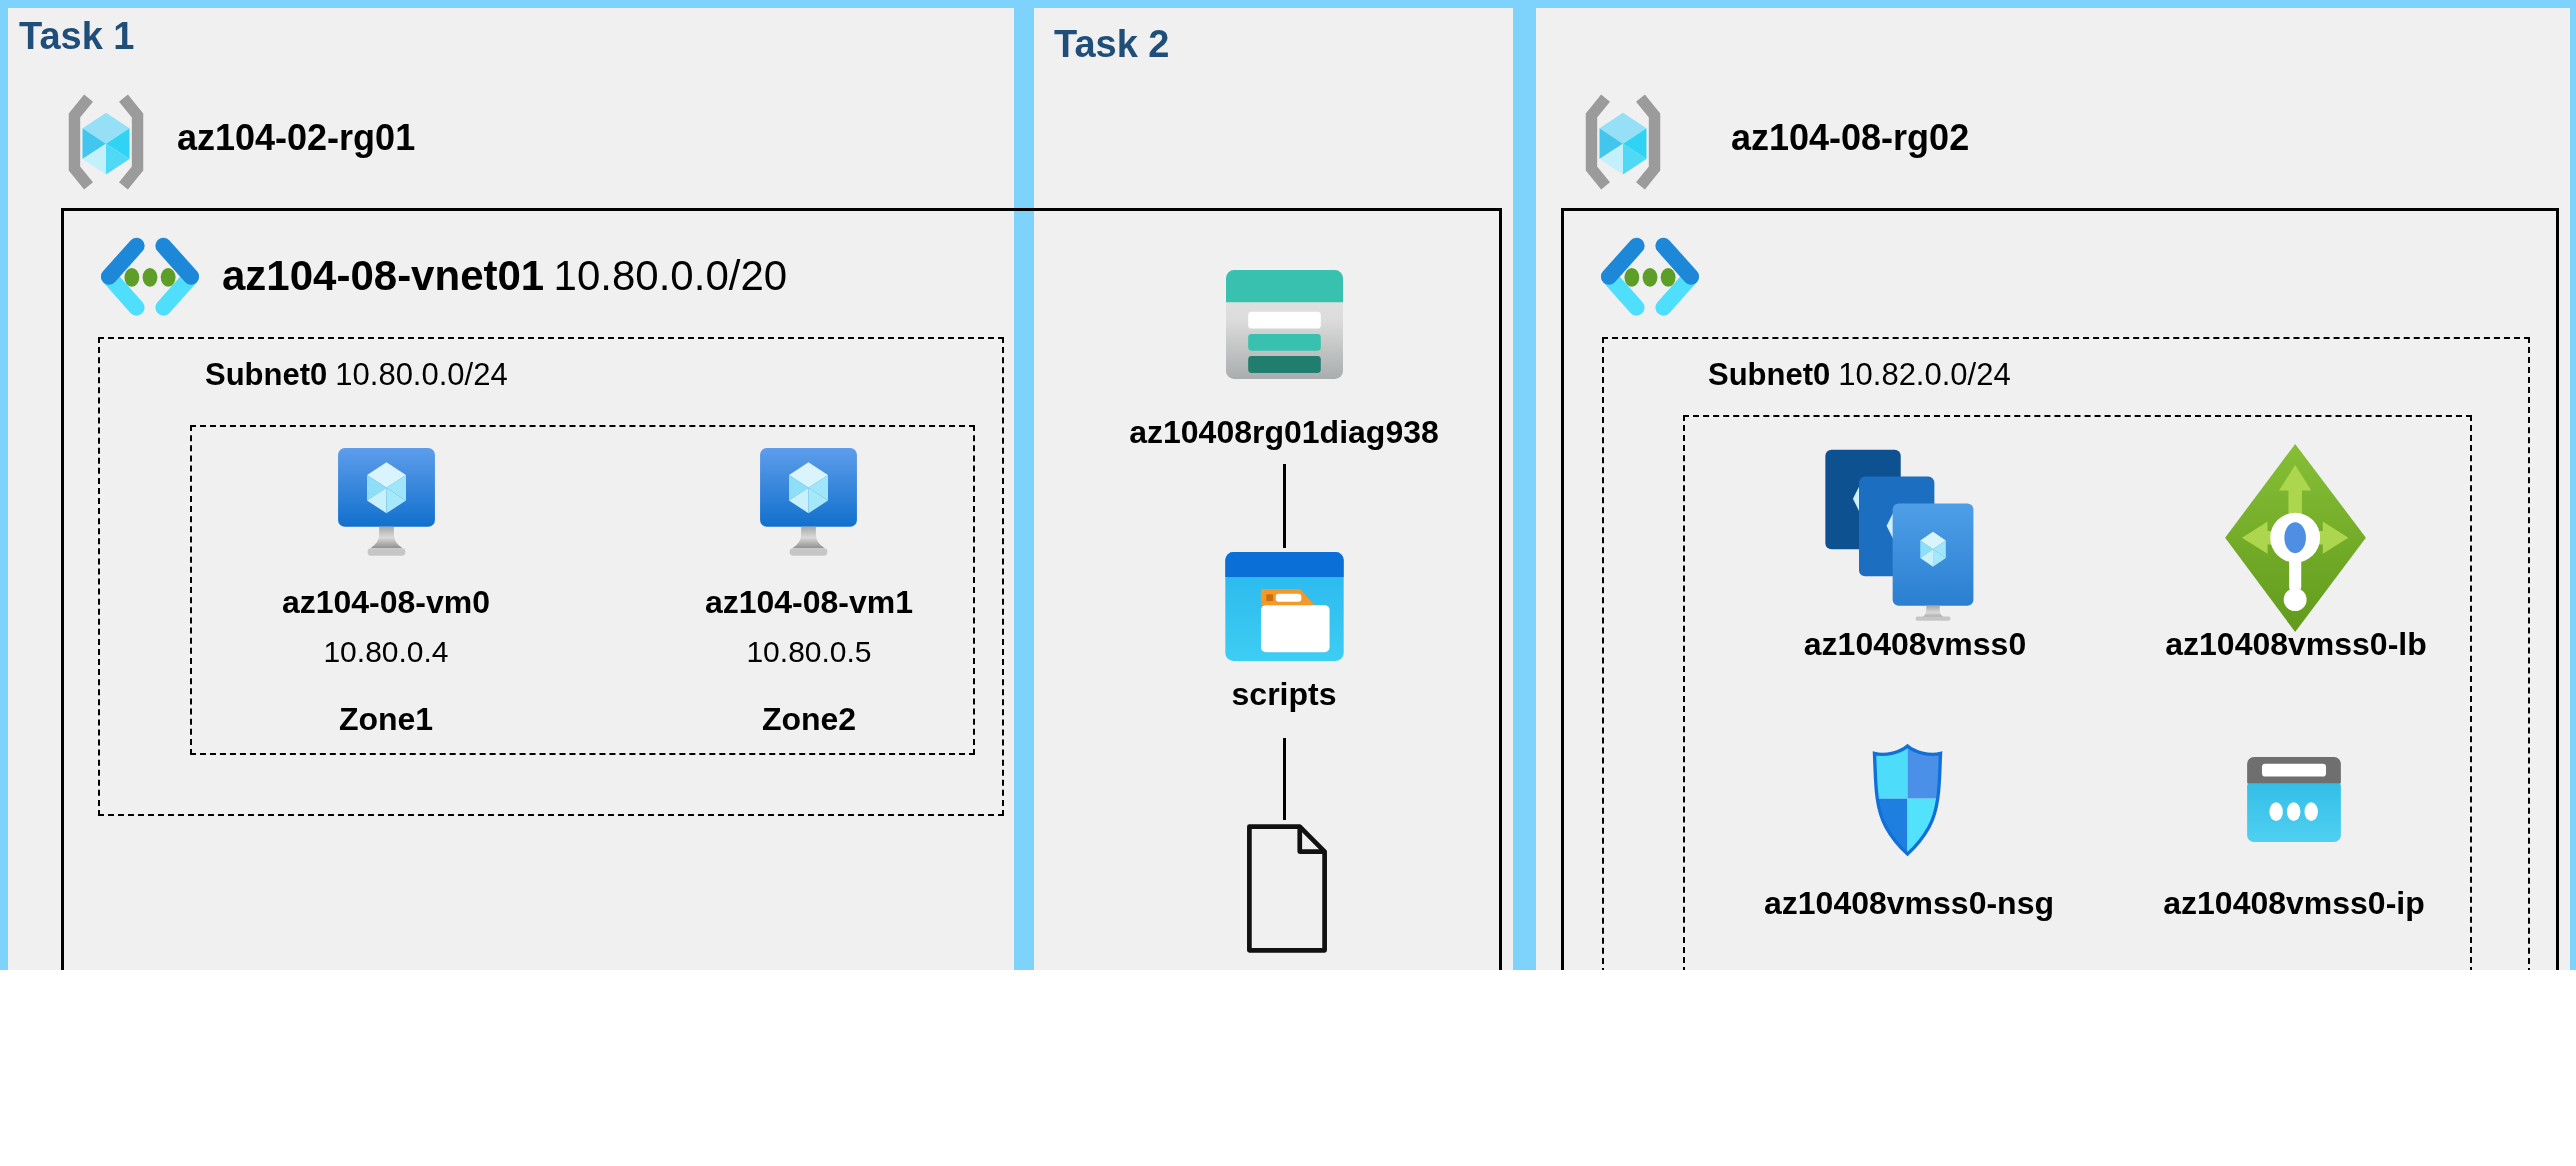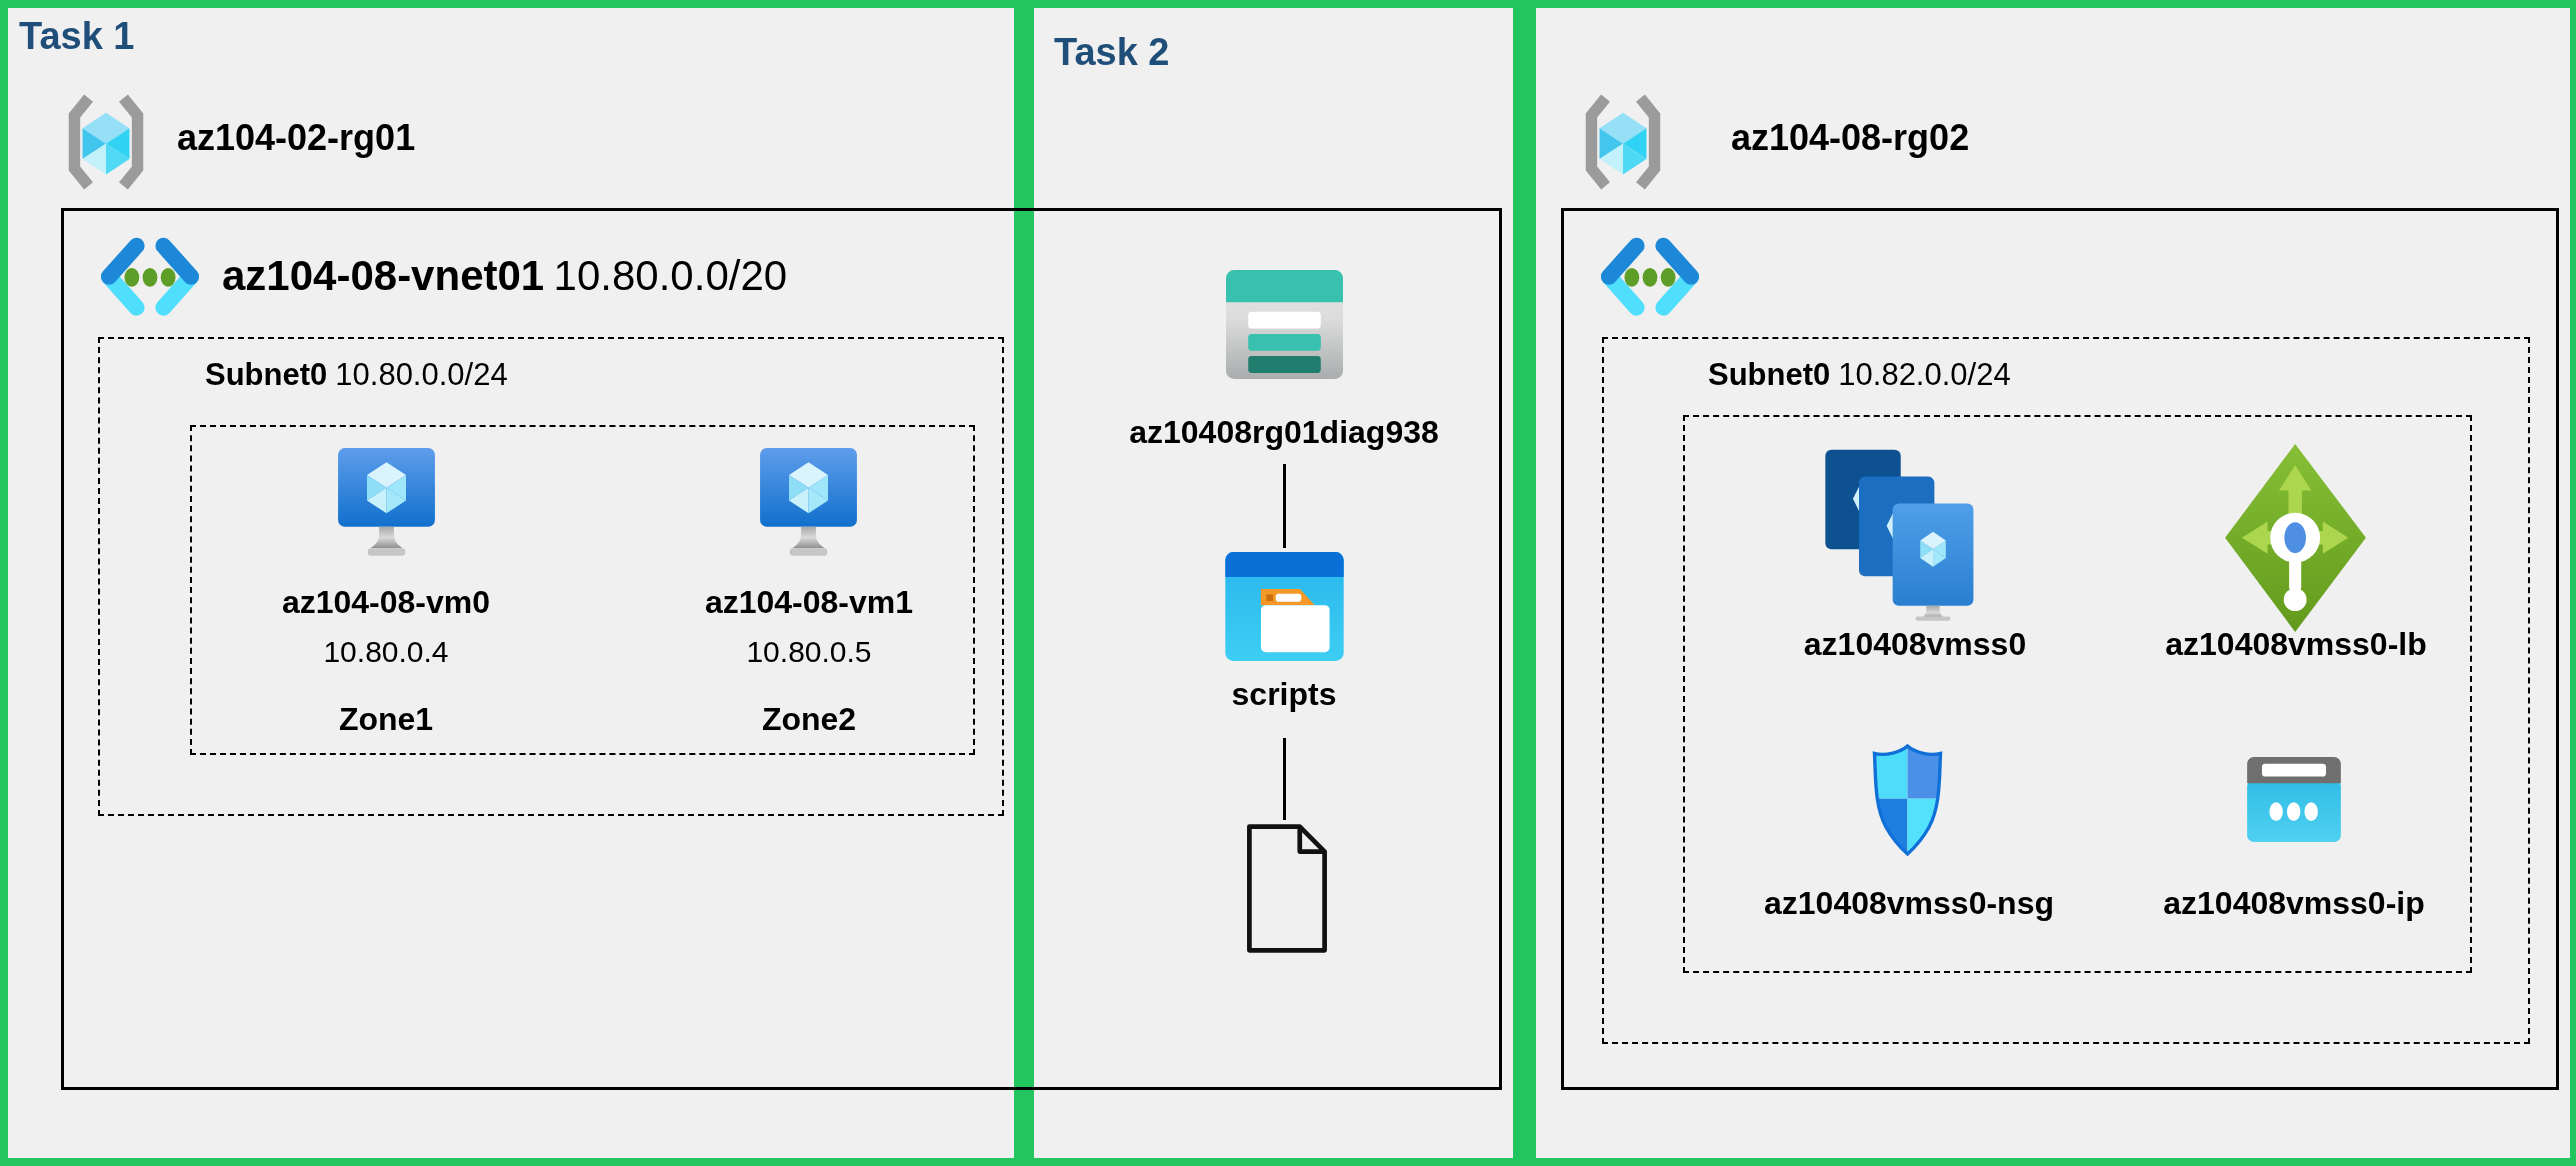--- a/index.html
+++ b/index.html
@@ -1,24 +1,24 @@
 <!DOCTYPE html>
 <html style="font-size:10.8px"><head>
 <meta charset="utf-8">
 <style>
   html,body{margin:0;padding:0;}
   body{background:#ffffff;font-family:"Liberation Sans",sans-serif;}
-  #canvas{position:relative;width:2576px;height:1166px;background:#22c55e;overflow:hidden;}
+  #canvas{position:relative;width:2576px;height:970px;background:#7dd3fc;overflow:hidden;}
   .panel{position:absolute;top:8px;height:1150px;background:#f0f0f0;}
   #panel1{left:8px;width:1006px;}
   #panel2{left:1034px;width:479px;}
   #panel3{left:1536px;width:1034px;}
   .task-header{position:absolute;font-size:38px;font-weight:bold;color:#1F4E79;white-space:nowrap;}
   #task1-header{left:19px;top:15px;}
-  #task2-header{left:1054px;top:23px;margin-top:8px;}
+  #task2-header{left:1054px;top:23px;}
   #task3-header{left:1560px;top:15px;}
   .vnet-box{position:absolute;border:3.4px solid #000;box-sizing:border-box;}
   #vnet1-box{left:61px;top:208px;width:1441px;height:882px;}
   #vnet3-box{left:1561px;top:208px;width:998px;height:882px;}
   .dashed-box{position:absolute;border:2.7px dashed #000;box-sizing:border-box;}
   #subnet1-box{left:98px;top:337px;width:906px;height:479px;}
   #inner1-box{left:190px;top:425px;width:785px;height:330px;}
   #subnet3-box{left:1602px;top:337px;width:928px;height:707px;}
   #inner3-box{left:1683px;top:415px;width:789px;height:558px;}
   .icon{position:absolute;}

